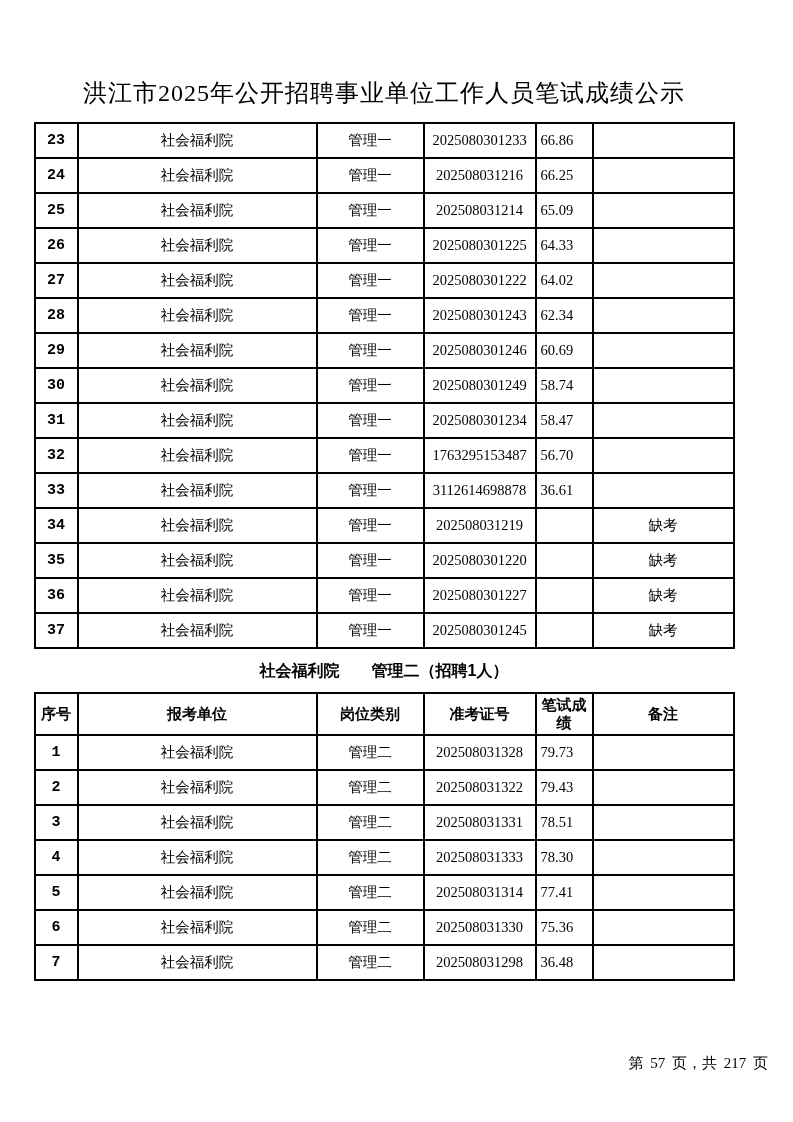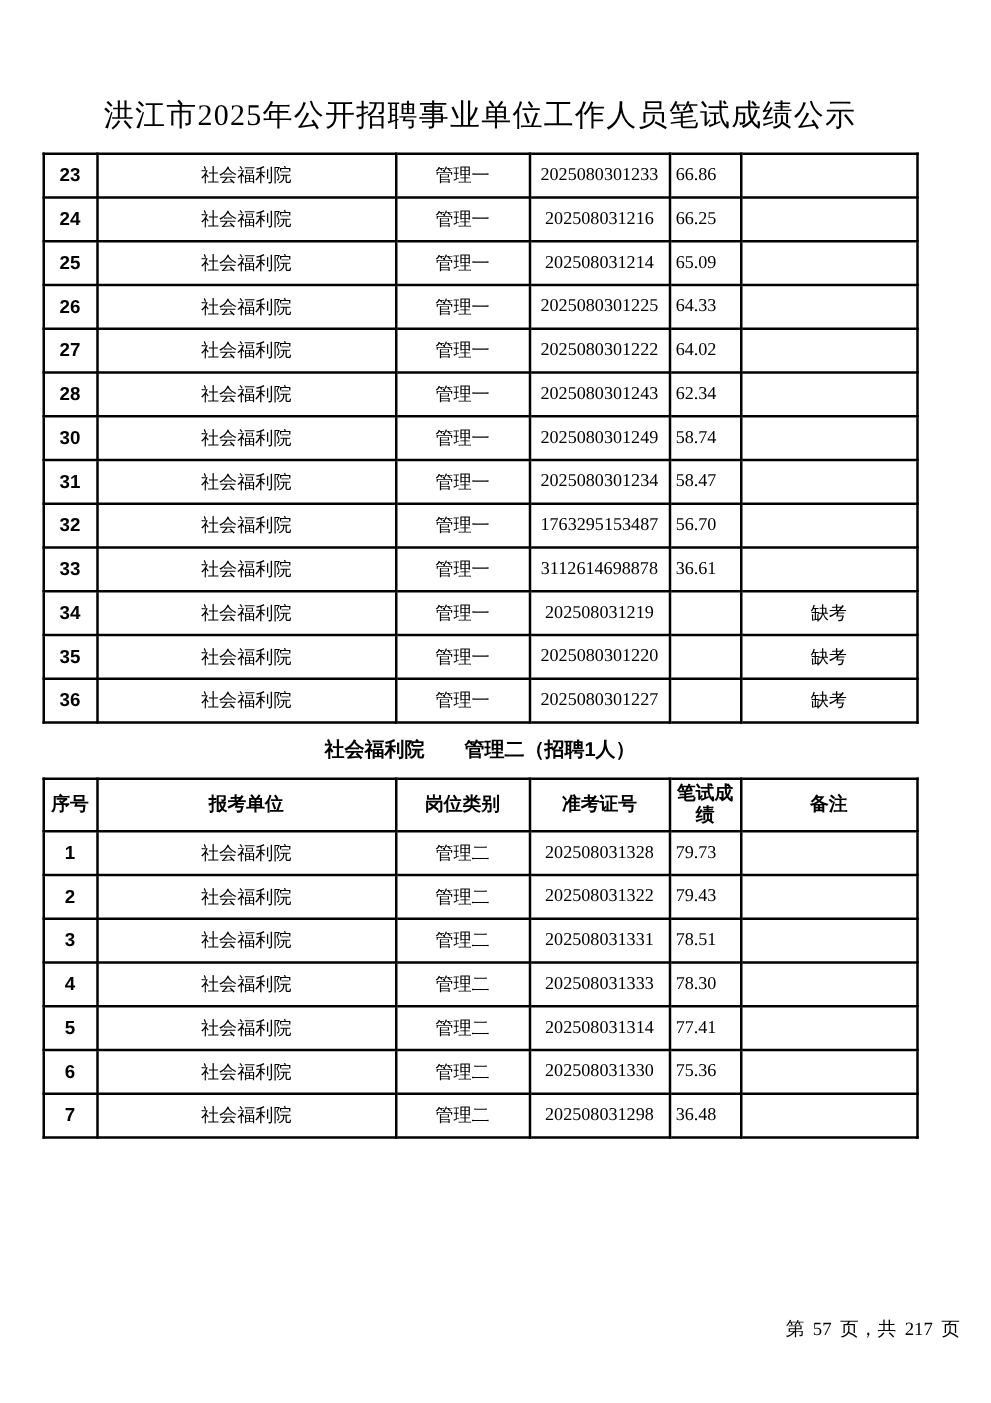--- a/index.html
+++ b/index.html
@@ -33,21 +33,21 @@
   table.t2 { margin-top: 7px; }
   table.grid td, table.grid th {
     border: 2px solid #000;
     overflow: hidden;
     white-space: nowrap;
   }
   table.t1 td { height: 35px; }
   table.t2 td { height: 35px; }
   table.t2 th { height: 42px; white-space: normal; }
   .c-no {
-    font-family: Liberation Sans, sans-serif;
+    font-family: Liberation Mono, monospace;
     font-weight: bold;
     font-size: 15px;
     text-align: center;
   }
   .c-unit, .c-cat, .c-ticket, .c-note {
     font-size: 14.5px;
     text-align: center;
   }
   .c-score {
     font-size: 14.5px;
@@ -143,20 +143,28 @@
         </tr>
         <tr>
           <td class="c-no">28</td>
           <td class="c-unit">社会福利院</td>
           <td class="c-cat">管理一</td>
           <td class="c-ticket">2025080301243</td>
           <td class="c-score">62.34</td>
           <td class="c-note"></td>
         </tr>
         <tr>
+          <td class="c-no">29</td>
+          <td class="c-unit">社会福利院</td>
+          <td class="c-cat">管理一</td>
+          <td class="c-ticket">2025080301246</td>
+          <td class="c-score">60.69</td>
+          <td class="c-note"></td>
+        </tr>
+        <tr>
           <td class="c-no">30</td>
           <td class="c-unit">社会福利院</td>
           <td class="c-cat">管理一</td>
           <td class="c-ticket">2025080301249</td>
           <td class="c-score">58.74</td>
           <td class="c-note"></td>
         </tr>
         <tr>
           <td class="c-no">31</td>
           <td class="c-unit">社会福利院</td>
@@ -195,20 +203,28 @@
           <td class="c-cat">管理一</td>
           <td class="c-ticket">2025080301220</td>
           <td class="c-score"></td>
           <td class="c-note">缺考</td>
         </tr>
         <tr>
           <td class="c-no">36</td>
           <td class="c-unit">社会福利院</td>
           <td class="c-cat">管理一</td>
           <td class="c-ticket">2025080301227</td>
+          <td class="c-score"></td>
+          <td class="c-note">缺考</td>
+        </tr>
+        <tr>
+          <td class="c-no">37</td>
+          <td class="c-unit">社会福利院</td>
+          <td class="c-cat">管理一</td>
+          <td class="c-ticket">2025080301245</td>
           <td class="c-score"></td>
           <td class="c-note">缺考</td>
         </tr>
       </tbody>
   </table>
 
   <div class="section-title">社会福利院　　管理二（招聘1人）</div>
 
   <table class="grid t2">
     <colgroup>

